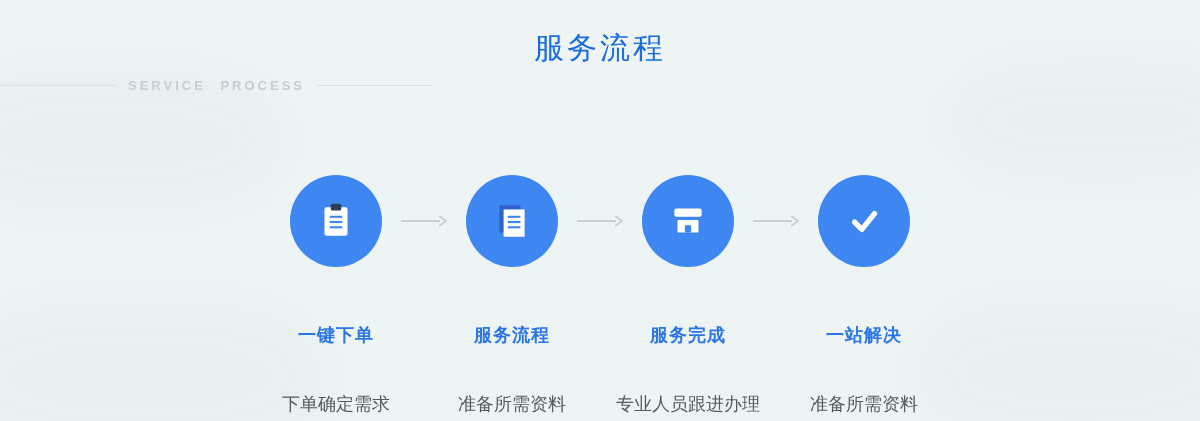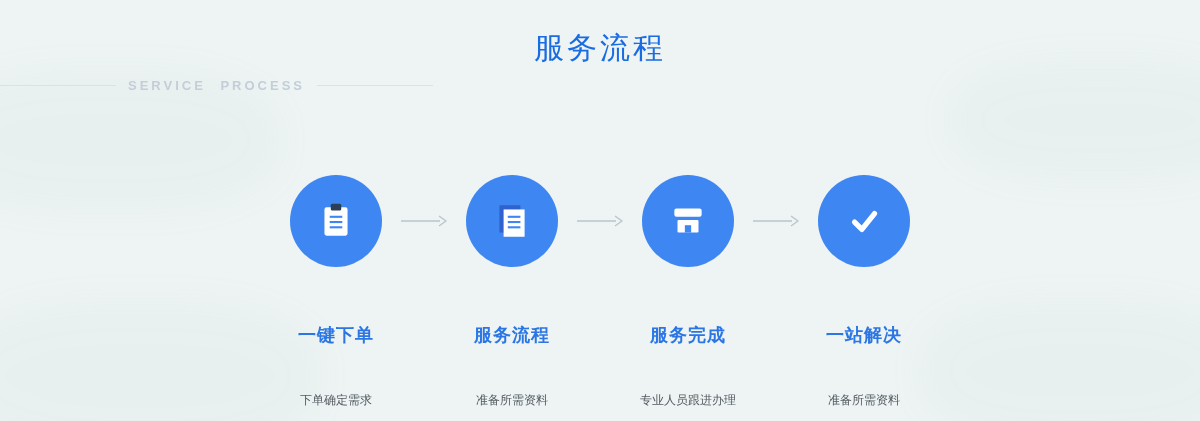--- a/index.html
+++ b/index.html
@@ -72,21 +72,21 @@
   .step-title {
     margin-top: 22px;
     font-size: 18px;
     font-weight: bold;
     color: #2b76e4;
     letter-spacing: 1px;
     white-space: nowrap;
   }
   .step-desc {
     margin-top: 11px;
-    font-size: 12px;
+    font-size: 18px;
     color: #545b61;
     white-space: nowrap;
   }
   .arrow {
     margin: 39px 14px 0 14px;
     width: 48px;
     height: 14px;
     flex-shrink: 0;
   }
 </style>

